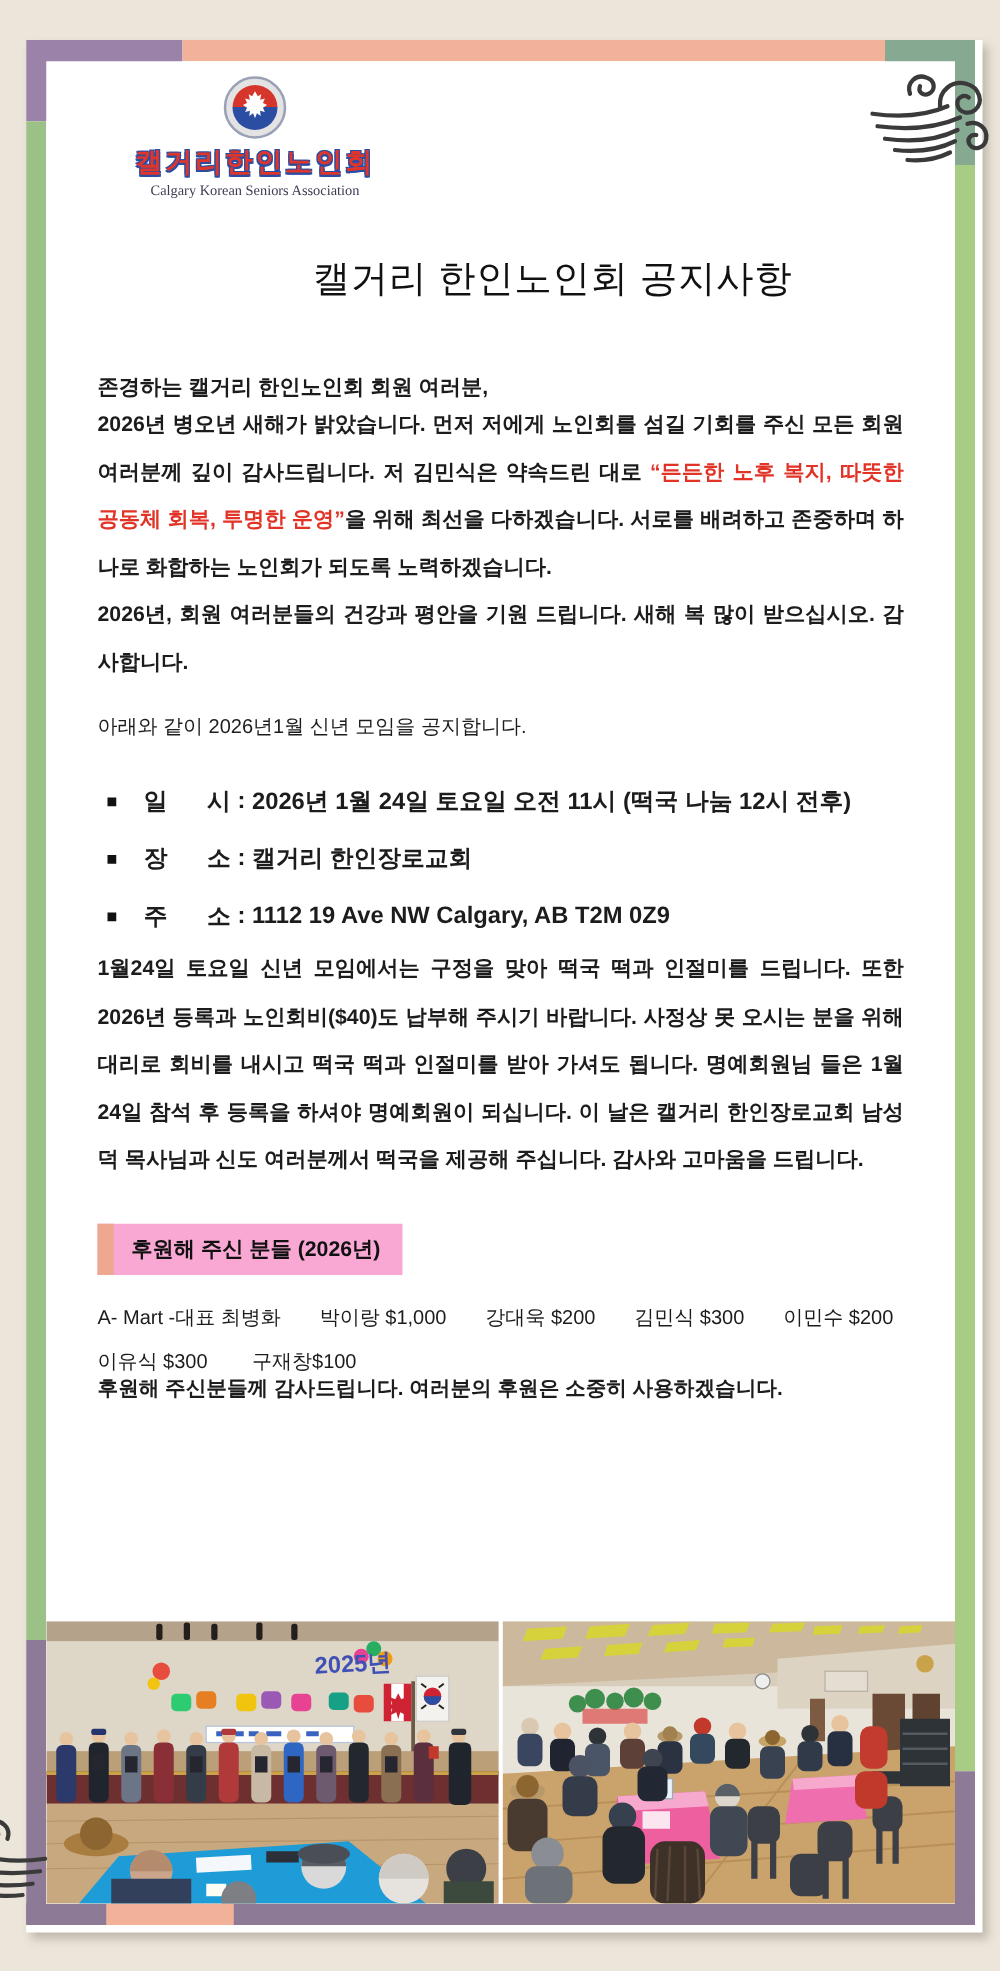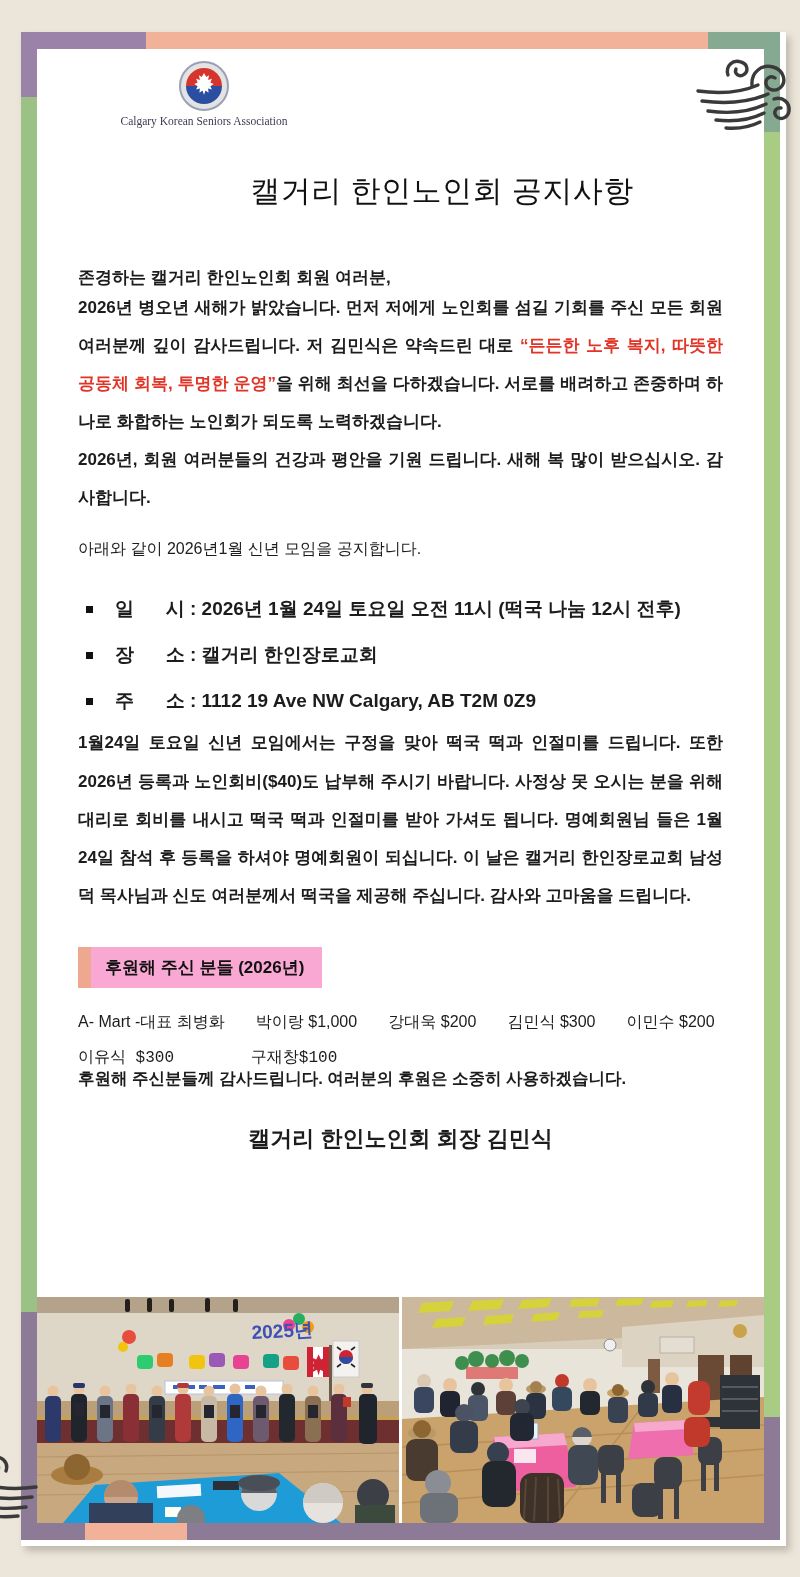--- a/index.html
+++ b/index.html
@@ -58,21 +58,21 @@
   .detail-row{display:flex;align-items:center;font-size:19px;font-weight:700;height:46px;}
   .bullet{width:7px;height:7px;background:#111;margin-right:22px;flex:0 0 auto;}
   .detail-label{white-space:pre;}
   .detail-sep{white-space:pre;}
   .para3{margin-top:30px;line-height:1.95;}
   .donor-box{
     margin-top:32px;display:inline-block;background:#f9a8d4;border-left:13px solid #efa890;
     padding:9px 18px 9px 14px;font-size:17px;font-weight:700;color:#111;
   }
   .donor-line{margin-top:24px;font-size:16px;font-weight:400;white-space:pre;}
-  .donor-line2{margin-top:14px;font-family:Liberation Mono, monospace;}
+  .donor-line2{margin-top:14px;}
   .donor-thanks{font-size:16.5px;font-weight:700;}
   .signature{margin-top:34px;text-align:center;font-size:22px;font-weight:700;}
   
   .photos{position:absolute;left:0;right:0;bottom:0;height:226px;display:flex;gap:3px;background:#fff;}
   .photo{flex:1 1 0;height:226px;overflow:hidden;}
   .photo svg{display:block;width:100%;height:100%;}
 </style>
 </head>
 <body>
 
@@ -91,20 +91,21 @@
   <div class="page">
 
     <div class="logo">
       <div class="emblem">
         <div class="emblem-inner">
           <svg width="26" height="28" viewBox="0 0 100 110">
             <path fill="#ffffff" d="M50 4 l9 16 11-7-4 18 15-4-6 14 13 6-13 9 6 13-15-4 2 17-12-9-6 16-6-16-12 9 2-17-15 4 6-13-13-9 13-6-6-14 15 4-4-18 11 7z"></path>
           </svg>
         </div>
       </div>
+      <div class="logo-kr">캘거리한인노인회</div>
       <div class="logo-en">Calgary Korean Seniors Association</div>
     </div>
 
     <div class="title">캘거리 한인노인회 공지사항</div>
 
     <div class="text-col">
       <div class="greeting">존경하는 캘거리 한인노인회 회원 여러분,</div>
 
       <p class="body-b para1"><span>2026년 병오년 새해가 밝았습니다. 먼저 저에게 노인회를 섬길 기회를 주신 모든 회원 여러분께 깊이 감사드립니다. 저 김민식은 약속드린 대로 </span><span class="red">“든든한 노후 복지, 따뜻한 공동체 회복, 투명한 운영”</span><span>을 위해 최선을 다하겠습니다. 서로를 배려하고 존중하며 하나로 화합하는 노인회가 되도록 노력하겠습니다.</span></p>
 
@@ -136,21 +137,20 @@
       <p class="body-b para3">1월24일 토요일 신년 모임에서는 구정을 맞아 떡국 떡과 인절미를 드립니다. 또한 2026년 등록과 노인회비($40)도 납부해 주시기 바랍니다. 사정상 못 오시는 분을 위해 대리로 회비를 내시고 떡국 떡과 인절미를 받아 가셔도 됩니다. 명예회원님 들은 1월24일 참석 후 등록을 하셔야 명예회원이 되십니다. 이 날은 캘거리 한인장로교회 남성덕 목사님과 신도 여러분께서 떡국을 제공해 주십니다. 감사와 고마움을 드립니다.</p>
 
       <div>
         <div class="donor-box">후원해 주신 분들 (2026년)</div>
       </div>
 
       <div class="donor-line">A- Mart -대표 최병화       박이랑 $1,000       강대욱 $200       김민식 $300       이민수 $200</div>
       <div class="donor-line donor-line2">이유식 $300        구재창$100</div>
       <div class="donor-thanks">후원해 주신분들께 감사드립니다. 여러분의 후원은 소중히 사용하겠습니다.</div>
 
-      <div class="signature">캘거리 한인노인회 회장 김민식</div>
     </div>
 
     <div class="photos">
 
       <div class="photo">
         <svg viewBox="0 0 362 226" preserveAspectRatio="none">
           <rect width="362" height="226" fill="#cfc2ad"></rect>
           <rect width="362" height="16" fill="#b5a28b"></rect>
           <g fill="#23201c">
             <rect x="88" y="2" width="5" height="13" rx="2"></rect>

